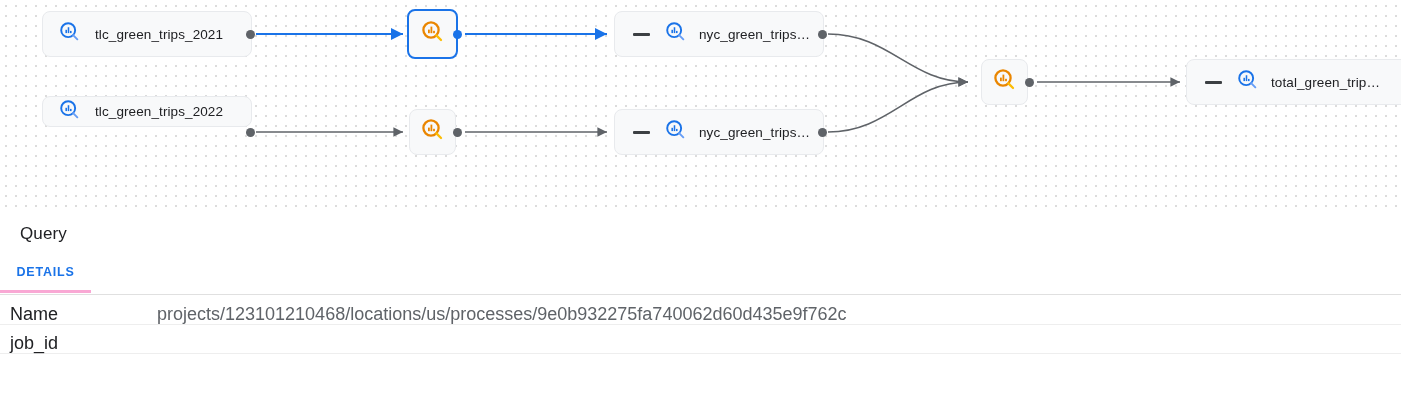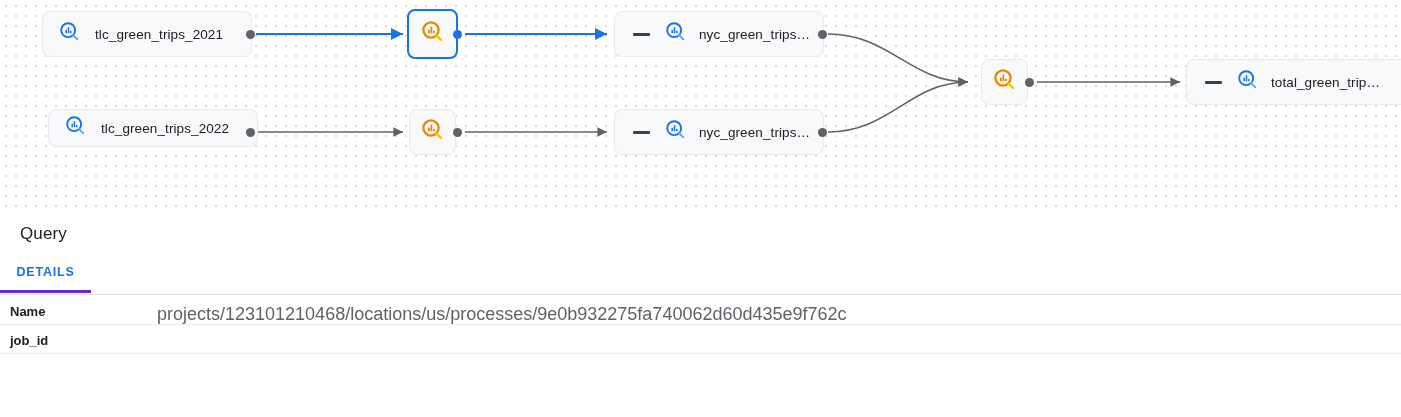--- a/index.html
+++ b/index.html
@@ -123,37 +123,37 @@
     color: #5f6368;
     padding: 5px 0 11px 0;
     margin: 0 0 0 0;
     box-sizing: border-box;
     text-align: center;
     cursor: pointer;
     background: none;
     border: none;
     font-family: "Liberation Sans", sans-serif;
   }
-  .tab#tab-details { width: 91px; color: #1a73e8; border-bottom: 3px solid #6d28d9; text-align: center; }
+  .tab#tab-details { width: 91px; color: #1a73e8; border-bottom: 3px solid #f9a8d4; text-align: center; }
   .tab#tab-runs { width: 84px; }
 
   .prop-row {
     position: absolute;
     left: 0;
     width: 1401px;
     height: 24px;
     border-bottom: 1px solid #eeeeee;
     box-sizing: border-box;
   }
   .prop-key {
     position: absolute;
     left: 10px;
     top: 3px;
-    font-size: 13px;
-    font-weight: bold;
+    font-size: 18px;
+    font-weight: normal;
     color: #202124;
   }
   .prop-val {
     position: absolute;
     left: 157px;
     top: 3px;
     font-size: 18px;
     color: #5f6368;
     white-space: nowrap;
   }
@@ -225,21 +225,21 @@
           <rect x="7" y="9.6" width="1.7" height="3.6" fill="#1a73e8"></rect>
           <rect x="9.5" y="6.8" width="1.7" height="6.4" fill="#1a73e8"></rect>
           <rect x="12" y="10.8" width="1.7" height="2.4" fill="#1a73e8"></rect>
           <line x1="15.4" y1="15.4" x2="20" y2="20" stroke="#669df6" stroke-width="2.1" stroke-linecap="round"></line>
         </svg>
       </span>
       <span class="node-label">nyc_green_trips…</span>
     </div>
     <span class="port" style="left:818px; top:29.5px;"></span>
 
-    <div class="node" style="left:42px; top:109px; width:210px; height:38px;margin-left:6px;">
+    <div class="node" style="left:42px; top:96px; width:210px; height:31px;">
       <span class="bq-icon" style="margin-left:16px; margin-right:14px;">
         <svg width="22" height="22" viewBox="0 0 24 24">
           <circle cx="10" cy="10" r="7.6" fill="none" stroke="#1a73e8" stroke-width="2.1"></circle>
           <rect x="7" y="9.6" width="1.7" height="3.6" fill="#1a73e8"></rect>
           <rect x="9.5" y="6.8" width="1.7" height="6.4" fill="#1a73e8"></rect>
           <rect x="12" y="10.8" width="1.7" height="2.4" fill="#1a73e8"></rect>
           <line x1="15.4" y1="15.4" x2="20" y2="20" stroke="#669df6" stroke-width="2.1" stroke-linecap="round"></line>
         </svg>
       </span>
       <span class="node-label">tlc_green_trips_2022</span>

